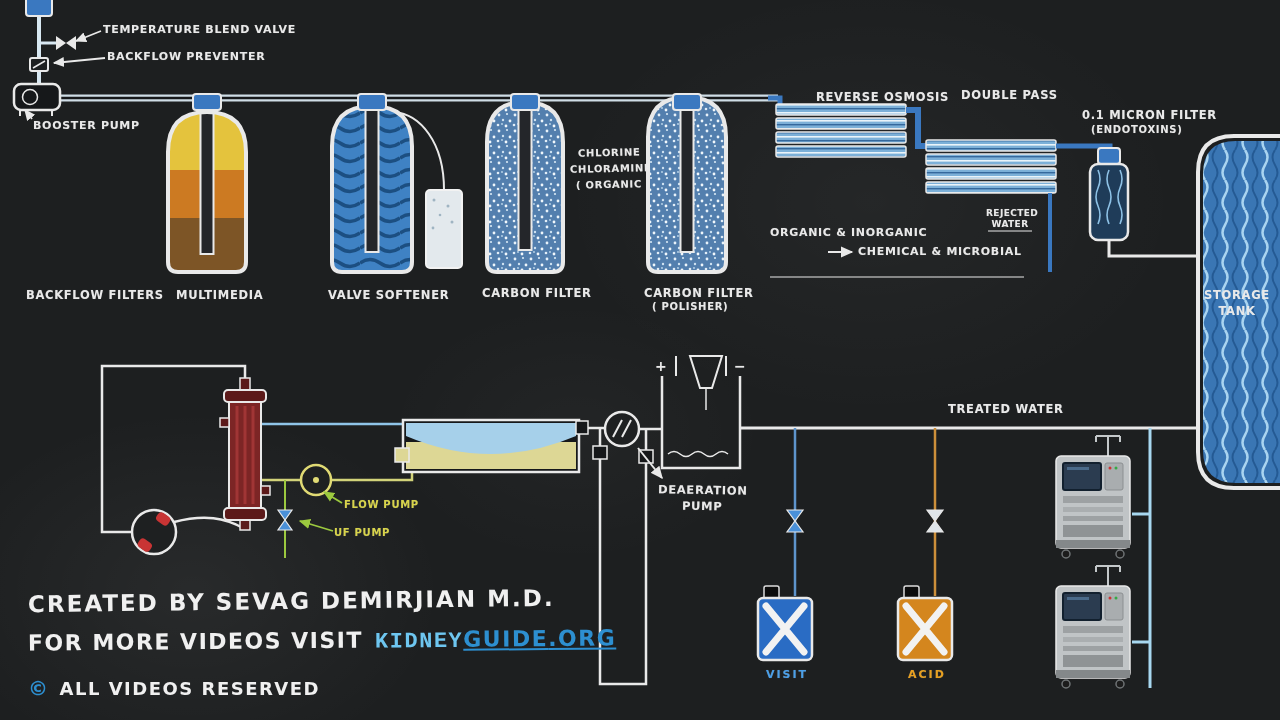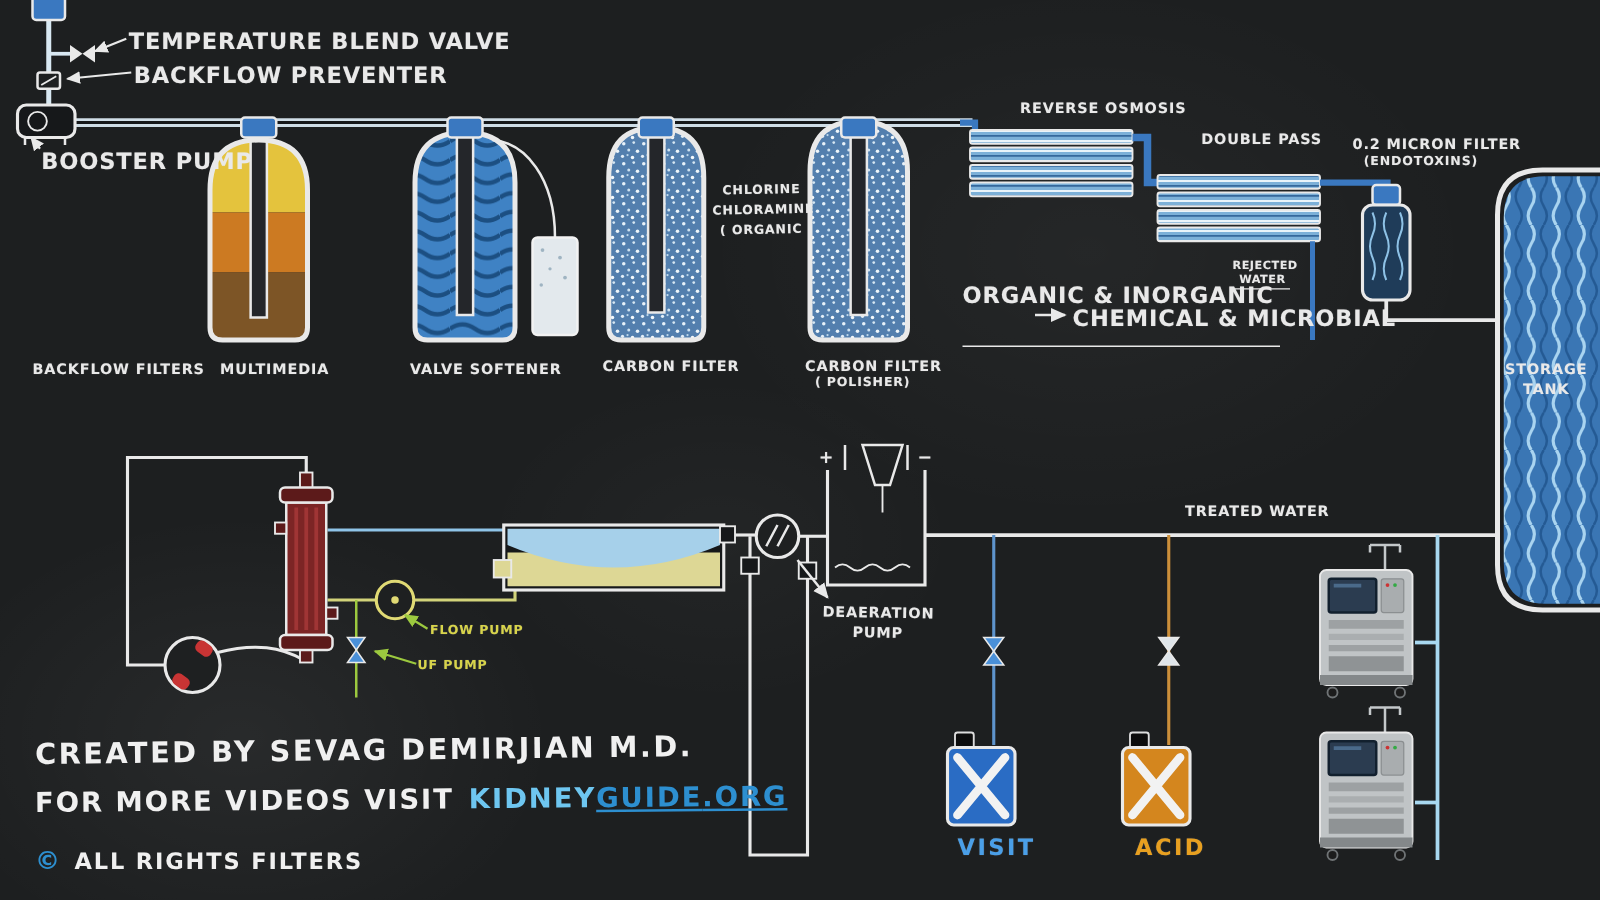--- a/index.html
+++ b/index.html
@@ -14,32 +14,32 @@
       radial-gradient(ellipse 1400px 900px at 50% 50%, transparent 70%, rgba(0,0,0,0.35) 100%);
   }
   svg{position:absolute;left:0;top:0;}
   .lbl{
     position:absolute;color:#e9e9e9;font-weight:bold;font-size:11.5px;
     letter-spacing:0.7px;white-space:nowrap;
     text-shadow:0 0 1px rgba(255,255,255,0.25);
   }
   .sm{font-size:10px;}
   .xs{font-size:9px;letter-spacing:0.4px;}
-  .md{font-size:18px;}
+  .md{font-size:11px;}
   .yellow{color:var(--yellow-label,#d8d44a);}
   .blue{color:var(--base-blue-label,#4a9fe8);letter-spacing:2px;}
   .orange{color:var(--acid-orange-label,#e8a020);letter-spacing:2px;}
   .center{text-align:center;}
   .rot-1{transform:rotate(-1.2deg);}
   .rot1{transform:rotate(1deg);}
   .credit{position:absolute;color:#f0f0f0;font-weight:bold;white-space:nowrap;}
   .credit.c1{font-size:23px;letter-spacing:2px;transform:rotate(-0.7deg);}
   .credit.c2{font-size:22px;letter-spacing:1.5px;transform:rotate(-0.5deg);}
   .credit.c3{font-size:18px;letter-spacing:1.5px;}
-  .site1{color:var(--brand-light,#6ec6f0);margin-left:12px;}
+  .site1{color:var(--brand-light,#6ec6f0);margin-left:12px;font-family:Liberation Mono, monospace;}
   .site2{color:var(--brand-dark,#2d8fd0);text-decoration:underline;}
   .copy-sym{color:var(--brand-dark,#2d8fd0);margin-right:10px;font-size:20px;}
   .plusminus{font-size:14px;font-weight:bold;}
 </style>
 </head>
 <body>
 
 <div id="stage">
 
 <svg width="1280" height="720" viewBox="0 0 1280 720">
@@ -339,23 +339,23 @@
 <div class="lbl" style="left:328px;top:288px">VALVE SOFTENER</div>
 <div class="lbl" style="left:482px;top:286px">CARBON FILTER</div>
 
 <div class="lbl sm rot-1" style="left:578px;top:147px">CHLORINE</div>
 <div class="lbl sm rot-1" style="left:570px;top:163px">CHLORAMINE</div>
 <div class="lbl sm rot-1" style="left:576px;top:179px">( ORGANIC</div>
 
 <div class="lbl" style="left:644px;top:286px">CARBON FILTER</div>
 <div class="lbl sm" style="left:652px;top:301px">( POLISHER)</div>
 
-<div class="lbl" style="left:816px;top:79px">REVERSE OSMOSIS</div>
-<div class="lbl" style="left:961px;top:104px">DOUBLE PASS</div>
-<div class="lbl" style="left:1082px;top:108px">0.2 MICRON FILTER</div>
+<div class="lbl" style="left:816px;top:90px">REVERSE OSMOSIS</div>
+<div class="lbl" style="left:961px;top:88px">DOUBLE PASS</div>
+<div class="lbl" style="left:1082px;top:108px">0.1 MICRON FILTER</div>
 <div class="lbl sm" style="left:1091px;top:124px">(ENDOTOXINS)</div>
 
 <div class="lbl xs center" style="left:986px;top:208px;width:36px">REJECTED</div>
 <div class="lbl xs center" style="left:986px;top:219px;width:48px">WATER</div>
 
 <div class="lbl md" style="left:770px;top:226px">ORGANIC &amp; INORGANIC</div>
 <div class="lbl md" style="left:858px;top:245px">CHEMICAL &amp; MICROBIAL</div>
 
 <div class="lbl center" style="left:1204px;top:288px;width:66px">STORAGE</div>
 <div class="lbl center" style="left:1204px;top:304px;width:66px">TANK</div>
@@ -372,16 +372,16 @@
 <div class="lbl plusminus" style="left:734px;top:358px">−</div>
 
 <div class="lbl md blue" style="left:766px;top:668px">VISIT</div>
 <div class="lbl md orange" style="left:908px;top:668px">ACID</div>
 
 <div class="credit c1" style="left:28px;top:588px">CREATED BY SEVAG DEMIRJIAN M.D.</div>
 <div class="credit c2" style="left:28px;top:628px">
   <span>FOR MORE VIDEOS VISIT</span><span class="site1">KIDNEY</span><span class="site2">GUIDE</span><span class="site2">.ORG</span>
 </div>
 <div class="credit c3" style="left:28px;top:676px">
-  <span class="copy-sym">©</span><span>ALL RIGHTS FILTERS</span>
+  <span class="copy-sym">©</span><span>ALL VIDEOS RESERVED</span>
 </div>
 
 </div>
 
 </body></html>

